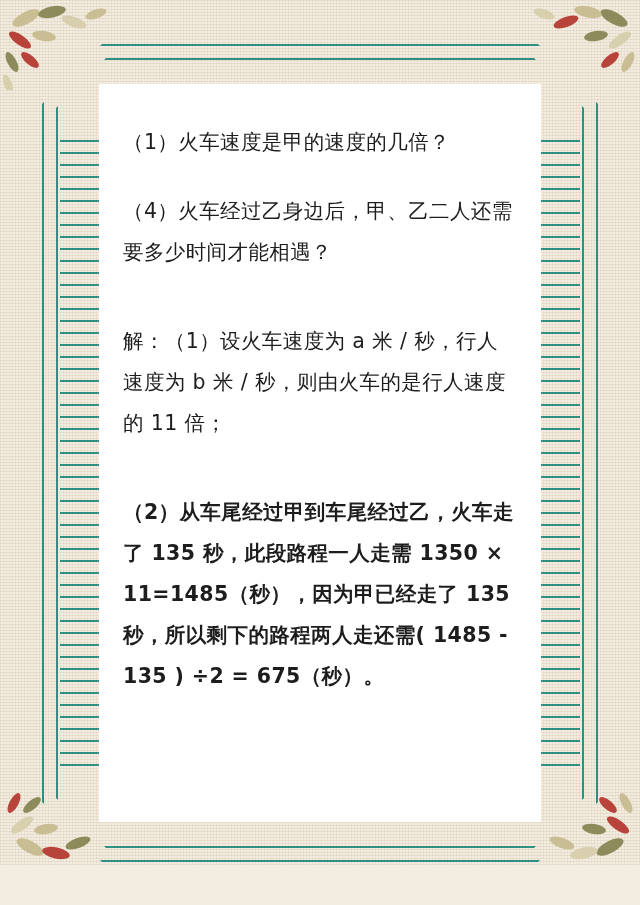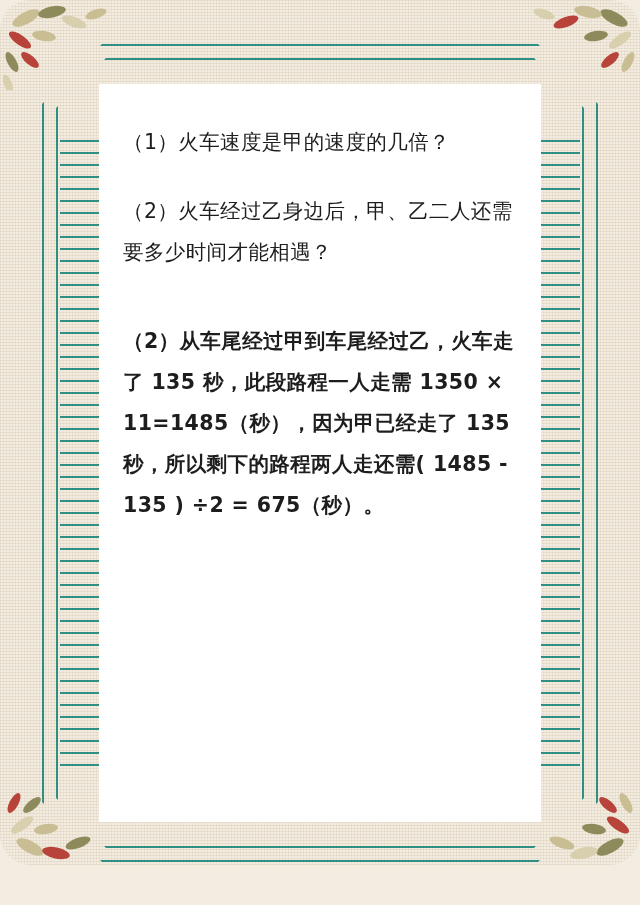--- a/index.html
+++ b/index.html
@@ -17,21 +17,20 @@
   
   .page {
     position: relative;
     width: 640px;
     height: 865px;
     background-color: #f3ece0;
     background-image:
       repeating-linear-gradient(0deg, rgba(205,190,165,0.30) 0px, rgba(205,190,165,0.30) 1px, rgba(255,255,255,0) 1px, rgba(255,255,255,0) 3px),
       repeating-linear-gradient(90deg, rgba(205,190,165,0.22) 0px, rgba(205,190,165,0.22) 1px, rgba(255,255,255,0) 1px, rgba(255,255,255,0) 3px);
     box-sizing: border-box;
-    border-radius: 31px;
   }
 
   
   .leaf-cluster {
     position: absolute;
     width: 150px;
     height: 90px;
   }
   .leaf-cluster.tl { top: 0px;   left: 0px; }
   .leaf-cluster.tr { top: 0px;   right: 0px; transform: scaleX(-1); }
@@ -168,17 +167,18 @@
 
   <div class="frame-outer">
     <div class="frame-line a"></div>
     <div class="frame-line b"></div>
     <div class="hatch left"></div>
     <div class="hatch right"></div>
   </div>
 
   <div class="sheet">
     <p class="para tight">（1）火车速度是甲的速度的几倍？</p>
-    <p class="para gap-big">（2）火车经过乙身边后，甲、乙二人还需要多少时间才能相遇？</p>
+    <p class="para gap-big">（4）火车经过乙身边后，甲、乙二人还需要多少时间才能相遇？</p>
+    <p class="para gap-big">解：（1）设火车速度为 a 米 / 秒，行人速度为 b 米 / 秒，则由火车的是行人速度的 11 倍；</p>
     <p class="para last">（2）从车尾经过甲到车尾经过乙，火车走了 135 秒，此段路程一人走需 1350 × 11=1485（秒），因为甲已经走了 135 秒，所以剩下的路程两人走还需( 1485 - 135 ) ÷2 = 675（秒）。</p>
   </div>
 
 </div>
 
 </body></html>

